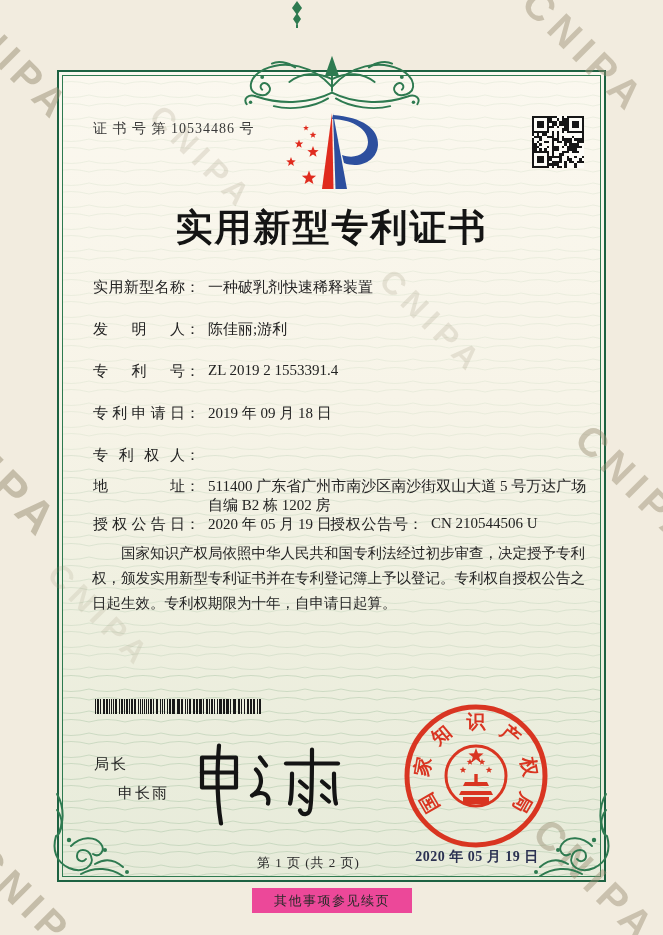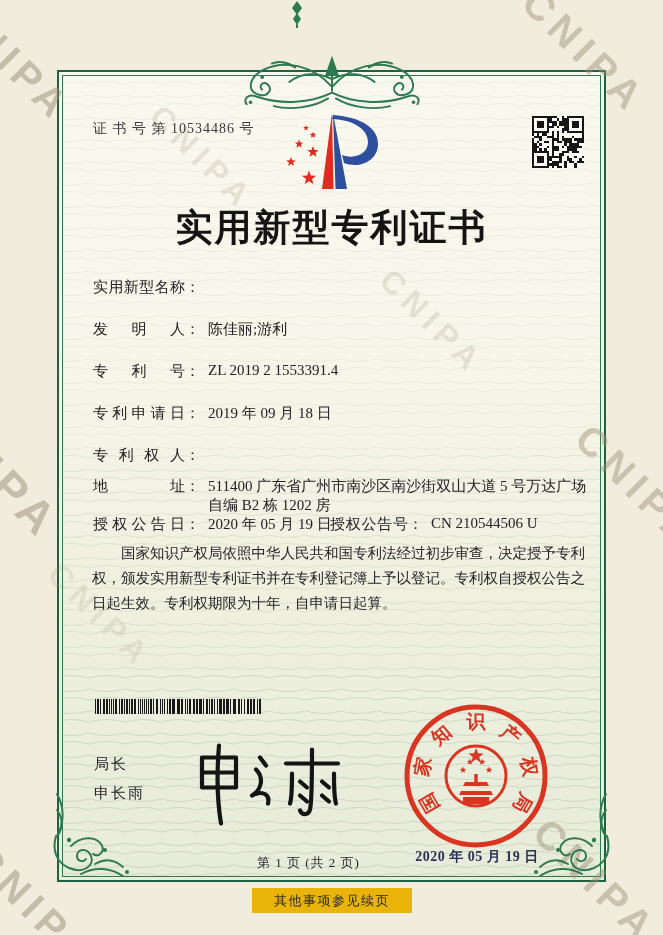--- a/index.html
+++ b/index.html
@@ -66,33 +66,33 @@
   #paragraphs{position:absolute;left:92px;top:541px;width:503px;font-size:14.5px;line-height:25px;
               color:#242424;z-index:3;}
   #paragraphs p{margin:0;text-indent:2em;}
 
   #barcode{position:absolute;left:95px;top:699px;width:172px;height:15px;z-index:3;}
   #barcode i{position:absolute;top:0;bottom:0;background:#191919;}
 
   #signoff-title,#signoff-name{position:absolute;left:94px;font-family:"Liberation Sans","DejaVu Sans",sans-serif;
        font-size:15px;letter-spacing:2px;color:#1e1e1e;z-index:3;}
   #signoff-title{top:755px;}
-  #signoff-name{top:784px;}
+  #signoff-name{top:784px;margin-left:24px;}
 
   #signature{position:absolute;left:186px;top:738px;width:170px;height:98px;z-index:4;}
   #signature path{stroke:#141414;stroke-width:4.2;fill:none;stroke-linecap:round;stroke-linejoin:round;}
 
   #seal{position:absolute;left:401px;top:700px;width:150px;height:152px;z-index:3;opacity:.95;}
   .seal-char{font-size:19px;font-weight:bold;fill:#d92c18;font-family:"Liberation Serif","DejaVu Serif",serif;}
   #seal-date{position:absolute;left:406px;top:848px;width:142px;text-align:center;font-size:14px;
              font-weight:bold;color:#2b3152;letter-spacing:.5px;z-index:4;}
 
   #page-footer{position:absolute;left:57px;top:854px;width:503px;text-align:center;font-size:13px;
                color:#2a2a2a;z-index:3;letter-spacing:1px;}
-  #cont-strip{position:absolute;left:252px;top:888px;width:160px;height:25px;background:#eab308;
+  #cont-strip{position:absolute;left:252px;top:888px;width:160px;height:25px;background:#ec4899;
               display:flex;align-items:center;justify-content:center;font-size:13px;letter-spacing:1.5px;
               color:#2a2a2a;z-index:3;}
   .orn-stroke{stroke:#2e7a50;fill:none;stroke-width:2;stroke-linecap:round;}
   .orn-fill{fill:#2e7a50;}
 </style>
 </head>
 <body>
 
 <div class="page">
 
@@ -506,20 +506,21 @@
       <div class="field-row">
         <span class="f-label">
           <span>实</span>
           <span>用</span>
           <span>新</span>
           <span>型</span>
           <span>名</span>
           <span>称</span>
         </span>
         <span class="f-colon">：</span>
+        <span class="f-value">一种破乳剂快速稀释装置</span>
       </div>
       <div class="field-row">
         <span class="f-label">
           <span>发</span>
           <span>明</span>
           <span>人</span>
         </span>
         <span class="f-colon">：</span>
         <span class="f-value">陈佳丽;游利</span>
       </div>

